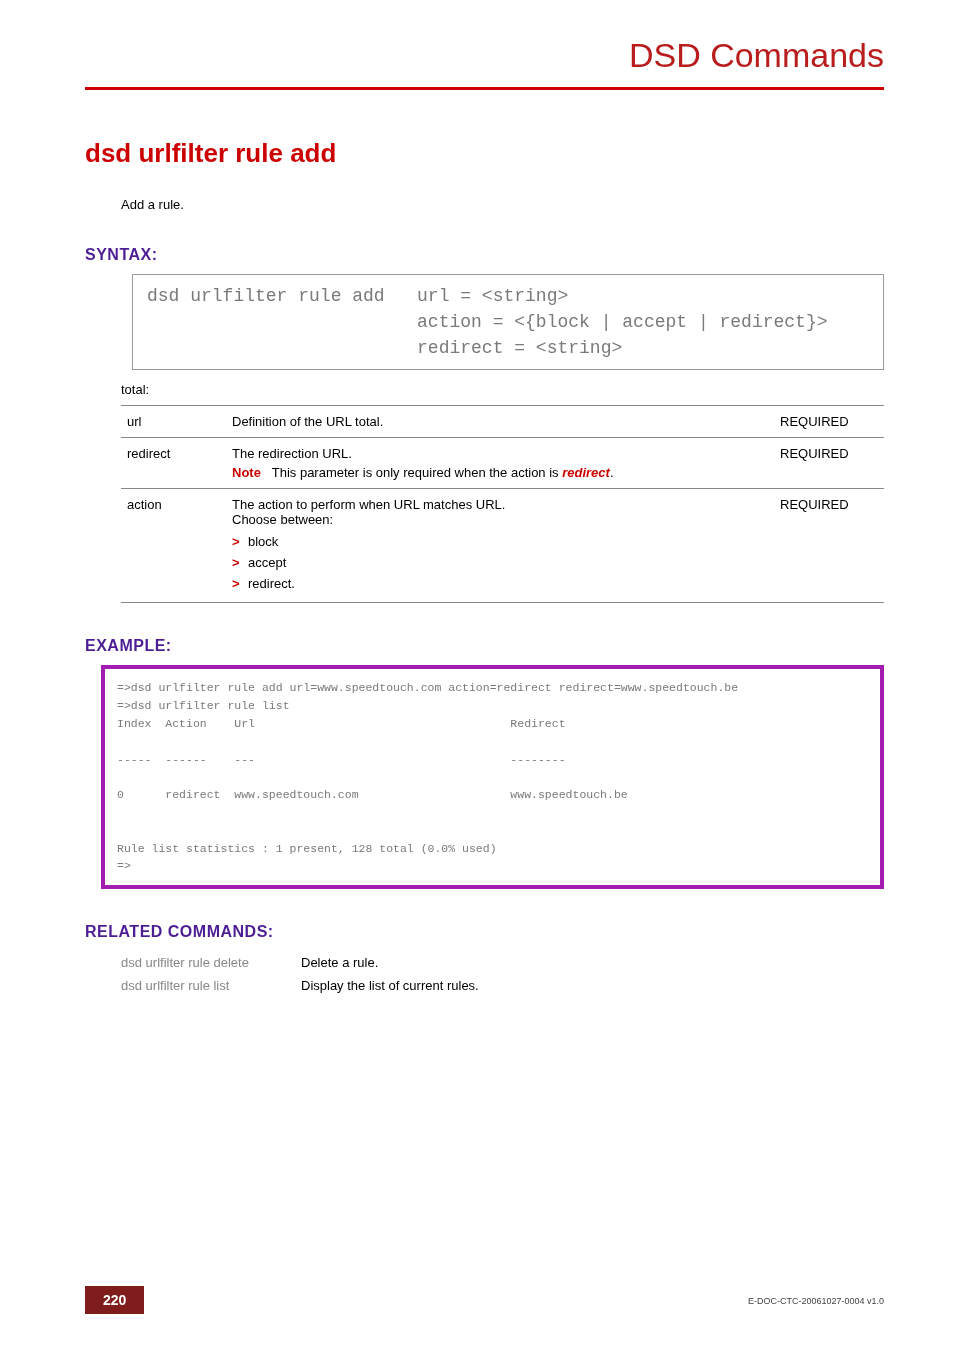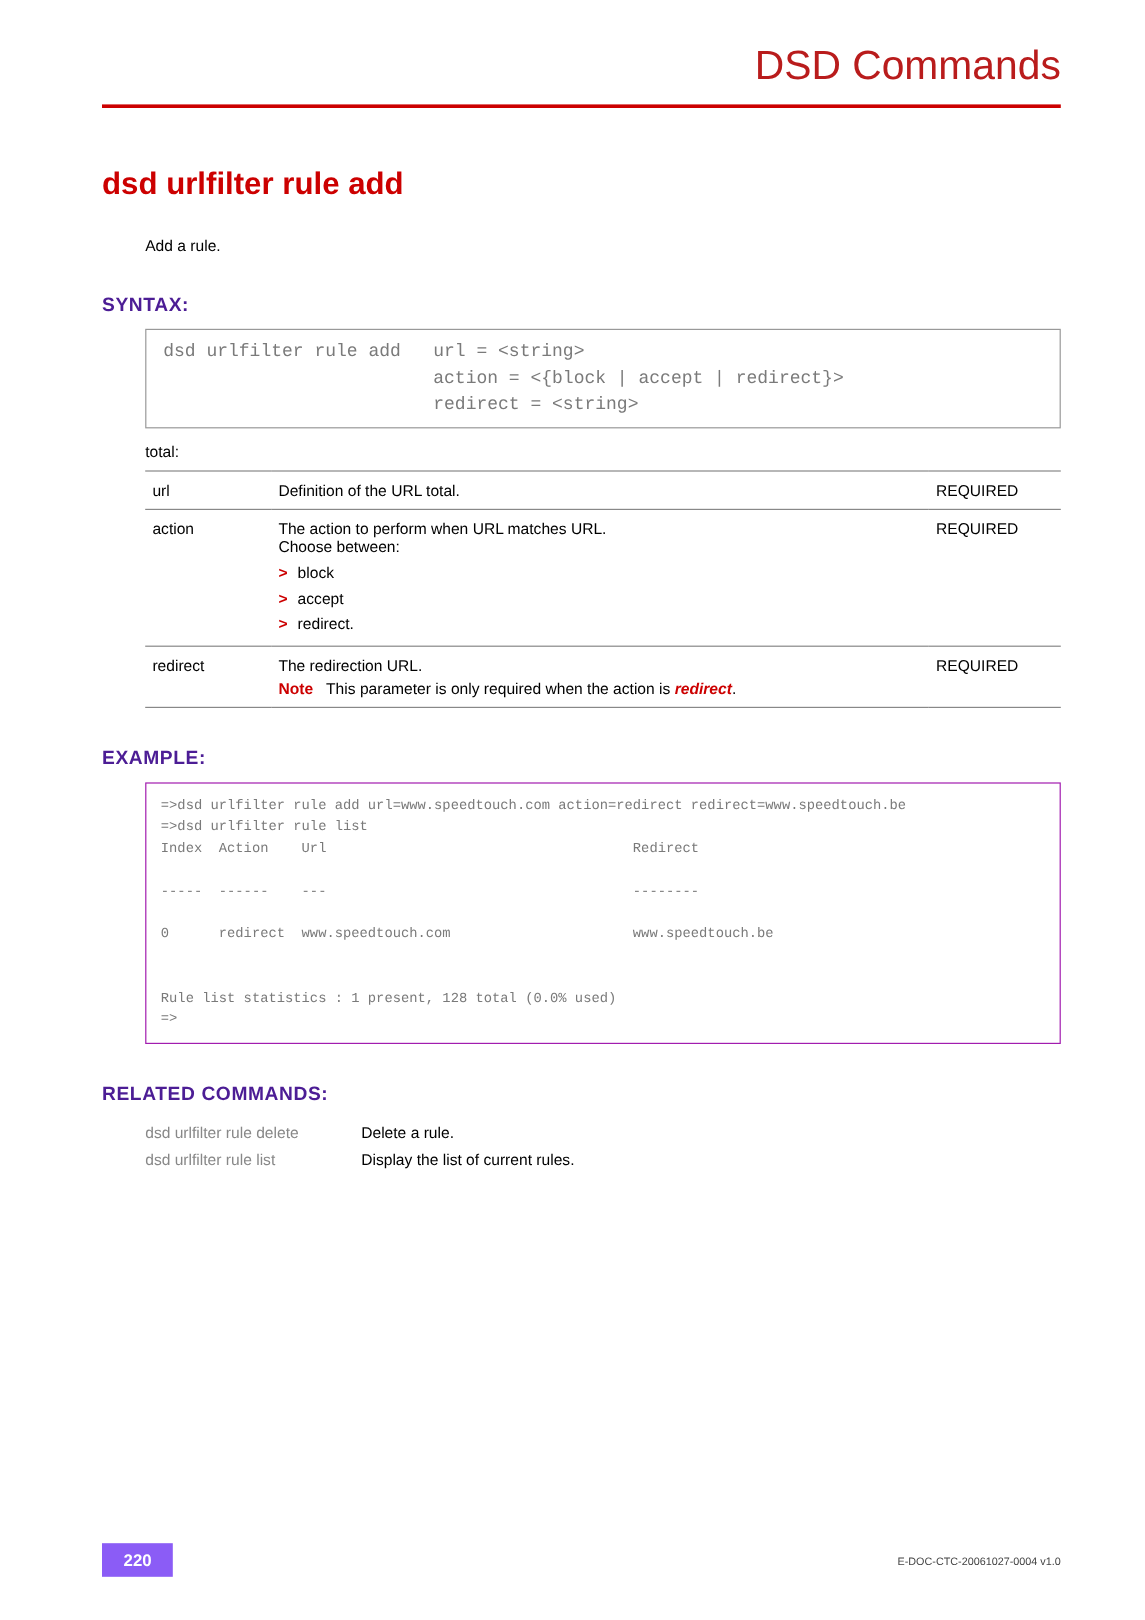--- a/index.html
+++ b/index.html
@@ -46,24 +46,24 @@
     font-stretch: condensed;
     font-size: 16px;
     font-weight: bold;
     color: #4c1d95;
     letter-spacing: 0.5px;
     margin-bottom: 10px;
   }
   .syntax-box {
     border: 1px solid #999;
     font-family: "Courier New", monospace;
-    font-size: 15px;
+    font-size: 18px;
     color: #7a7a7a;
     padding: 8px 14px;
-    margin-left: 36px;
+    margin-left: 47px;
     line-height: 1.45;
     white-space: pre;
   }
   .where {
     font-size: 13px;
     margin: 12px 0 8px 36px;
   }
   .param-table {
     margin-left: 36px;
     border-collapse: collapse;
@@ -89,46 +89,46 @@
   .note-label {
     color: #c00;
     font-weight: bold;
   }
   .redirect-em {
     color: #c00;
     font-style: italic;
     font-weight: bold;
   }
   .example-box {
-    border: 1px solid #a21caf;
+    border: 4px solid #a21caf;
     font-family: "Courier New", monospace;
     font-size: 11.5px;
     color: #7a7a7a;
     padding: 10px 12px;
-    margin-left: 36px;
+    margin-left: 16px;
     line-height: 1.55;
     white-space: pre;
   }
   .related-table {
     margin-left: 36px;
     font-size: 13px;
     border-collapse: collapse;
   }
   .related-table td { padding: 4px 20px 4px 0; }
   .related-table td:first-child { color: #888; width: 180px; }
   .footer {
     position: absolute;
     bottom: 36px;
     left: 0;
     right: 0;
     padding: 0 70px 0 85px;
   }
   .page-badge {
     display: inline-block;
-    background: #8b5cf6;
+    background: #7f1d1d;
     color: #fff;
     font-weight: bold;
     font-size: 14px;
     padding: 6px 18px;
   }
   .doc-id {
     float: right;
     font-size: 9px;
     color: #444;
     margin-top: 10px;
@@ -150,46 +150,46 @@
   <div class="syntax-box">dsd urlfilter rule add   url = &lt;string&gt;
                          action = &lt;{block | accept | redirect}&gt;
                          redirect = &lt;string&gt;</div>
   <div class="where">total:</div>
 
   <table class="param-table">
     <tbody>
         <tr>
       <td>url</td>
       <td>Definition of the URL total.</td>
+      <td>REQUIRED</td>
+    </tr>
+    <tr>
+      <td>redirect</td>
+      <td>
+        <span>The redirection URL.</span><br>
+        <span style="display:inline-block;margin-top:4px;">
+          <span class="note-label">Note</span>
+          &nbsp;&nbsp;<span>This parameter is only required when the action is </span><span class="redirect-em">redirect</span><span>.</span>
+        </span>
+      </td>
       <td>REQUIRED</td>
     </tr>
     <tr>
       <td>action</td>
       <td>
         <span>The action to perform when URL matches URL.</span><br>
         <span>Choose between:</span>
         <ul class="bullet-list">
           <li><span class="caret">&gt;</span><span>block</span></li>
           <li><span class="caret">&gt;</span><span>accept</span></li>
           <li><span class="caret">&gt;</span><span>redirect.</span></li>
         </ul>
       </td>
       <td>REQUIRED</td>
     </tr>
-    <tr>
-      <td>redirect</td>
-      <td>
-        <span>The redirection URL.</span><br>
-        <span style="display:inline-block;margin-top:4px;">
-          <span class="note-label">Note</span>
-          &nbsp;&nbsp;<span>This parameter is only required when the action is </span><span class="redirect-em">redirect</span><span>.</span>
-        </span>
-      </td>
-      <td>REQUIRED</td>
-    </tr>
   </tbody>
     </table>
 
   <div class="spacer"></div>
 
   <div class="section-head">EXAMPLE:</div>
   <div class="example-box">=&gt;dsd urlfilter rule add url=www.speedtouch.com action=redirect redirect=www.speedtouch.be
 =&gt;dsd urlfilter rule list
 Index  Action    Url                                     Redirect
 

